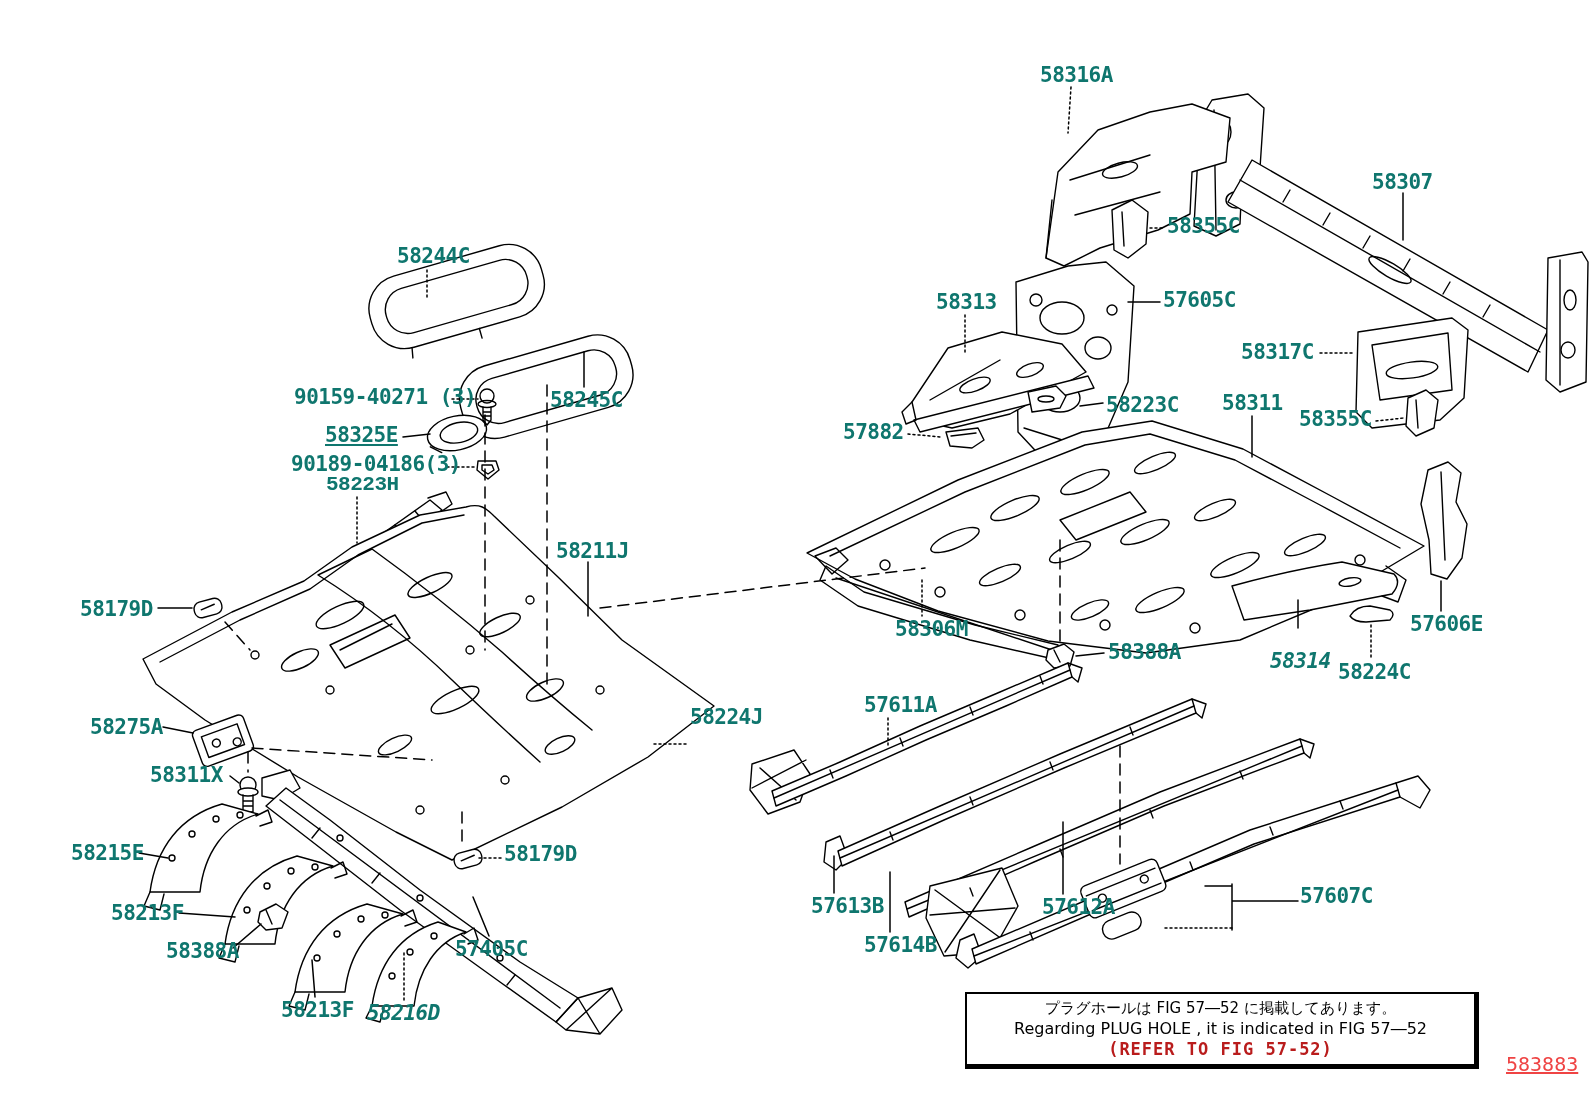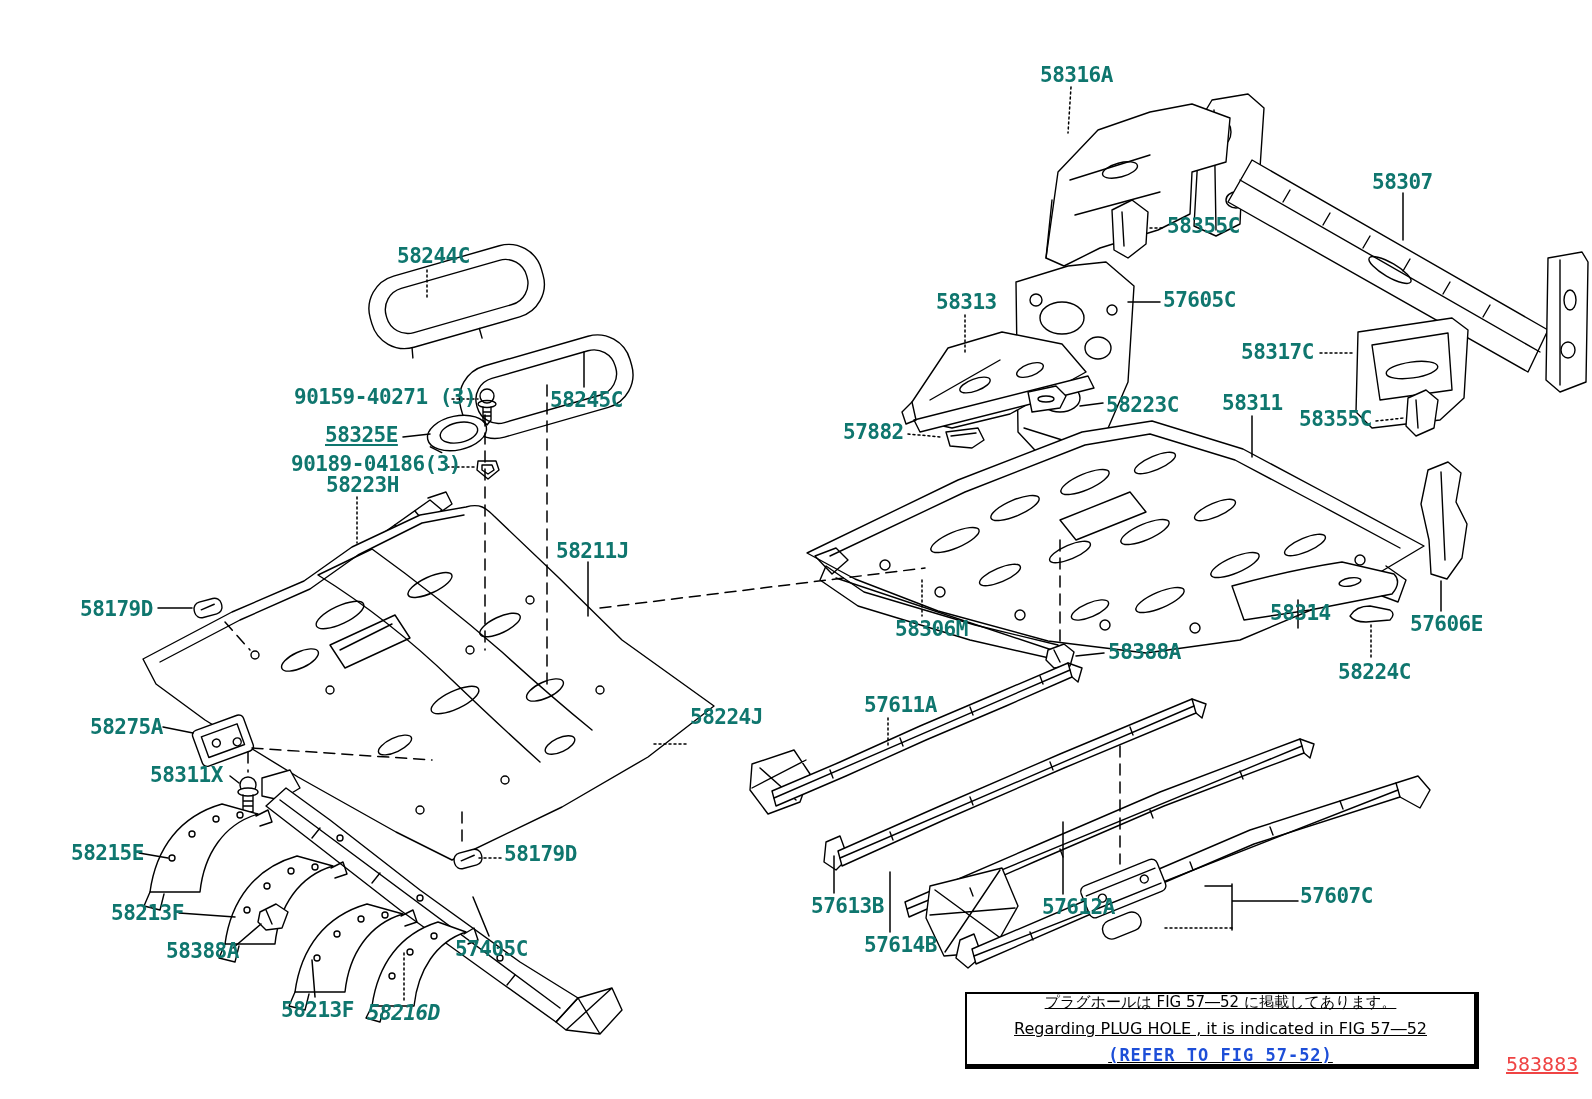--- a/index.html
+++ b/index.html
@@ -20,26 +20,25 @@
     line-height:22px;
   }
   #note-box{
     position:absolute;
     left:965px;top:992px;width:507px;height:70px;
     border:2px solid #000;
     border-right-width:5px;
     border-bottom-width:5px;
     background:#fff;
     display:flex;flex-direction:column;justify-content:center;align-items:center;
-    gap:7px;
-    text-decoration:underline;
+    gap:1px;
   }
   #note-box .jp{font:15px "DejaVu Sans",sans-serif;color:#000;}
   #note-box .en{font:16px "DejaVu Sans",sans-serif;color:#000;}
-  #note-box .ref{font:700 17px "DejaVu Sans Mono","Liberation Mono",monospace;color:#1d4ed8;letter-spacing:1px;}
+  #note-box .ref{font:700 17px "DejaVu Sans Mono","Liberation Mono",monospace;color:#b91c1c;letter-spacing:1px;}
   #fig-code{
     position:absolute;left:1506px;top:1052px;
     font:20px "DejaVu Sans Mono","Liberation Mono",monospace;color:#ef4444;text-decoration:underline;
   }
   svg *{vector-effect:non-scaling-stroke;}
 </style>
 </head>
 <body>
 
 <div id="stage">
@@ -384,21 +383,21 @@
       <path d="M1120,746 L1120,864"></path>
     </g>
   </svg>
 
   <div id="labels-layer">
       <div class="part-label" style="left: 397px; top: 245px;">58244C</div>
       <div class="part-label" style="left: 550px; top: 389px;">58245C</div>
       <div class="part-label" style="left: 294px; top: 386px;">90159-40271 (3)</div>
       <div class="part-label" style="left: 325px; top: 424px; text-decoration: underline;">58325E</div>
       <div class="part-label" style="left: 291px; top: 453px;">90189-04186(3)</div>
-      <div class="part-label" style="left: 326px; top: 474px;">58223H</div>
+      <div class="part-label" style="left: 326px; top: 474px; font-family: Liberation Mono, monospace;">58223H</div>
       <div class="part-label" style="left: 556px; top: 540px;">58211J</div>
       <div class="part-label" style="left: 80px; top: 598px;">58179D</div>
       <div class="part-label" style="left: 90px; top: 716px;">58275A</div>
       <div class="part-label" style="left: 150px; top: 764px;">58311X</div>
       <div class="part-label" style="left: 690px; top: 706px;">58224J</div>
       <div class="part-label" style="left: 71px; top: 842px;">58215E</div>
       <div class="part-label" style="left: 504px; top: 843px;">58179D</div>
       <div class="part-label" style="left: 111px; top: 902px;">58213F</div>
       <div class="part-label" style="left: 166px; top: 940px;">58388A</div>
       <div class="part-label" style="left: 281px; top: 999px;">58213F</div>
@@ -409,21 +408,21 @@
       <div class="part-label" style="left: 1167px; top: 215px;">58355C</div>
       <div class="part-label" style="left: 936px; top: 291px;">58313</div>
       <div class="part-label" style="left: 1163px; top: 289px;">57605C</div>
       <div class="part-label" style="left: 1241px; top: 341px;">58317C</div>
       <div class="part-label" style="left: 1106px; top: 394px;">58223C</div>
       <div class="part-label" style="left: 1222px; top: 392px;">58311</div>
       <div class="part-label" style="left: 1299px; top: 408px;">58355C</div>
       <div class="part-label" style="left: 843px; top: 421px;">57882</div>
       <div class="part-label" style="left: 895px; top: 618px;">58306M</div>
       <div class="part-label" style="left: 1108px; top: 641px;">58388A</div>
-      <div class="part-label" style="left: 1270px; top: 602px;">58314</div>
+      <div class="part-label" style="left: 1270px; top: 650px; font-style: italic;">58314</div>
       <div class="part-label" style="left: 1338px; top: 661px;">58224C</div>
       <div class="part-label" style="left: 1410px; top: 613px;">57606E</div>
       <div class="part-label" style="left: 864px; top: 694px;">57611A</div>
       <div class="part-label" style="left: 811px; top: 895px;">57613B</div>
       <div class="part-label" style="left: 864px; top: 934px;">57614B</div>
       <div class="part-label" style="left: 1042px; top: 896px;">57612A</div>
       <div class="part-label" style="left: 1300px; top: 885px;">57607C</div>
     </div>
 
   <div id="note-box">

